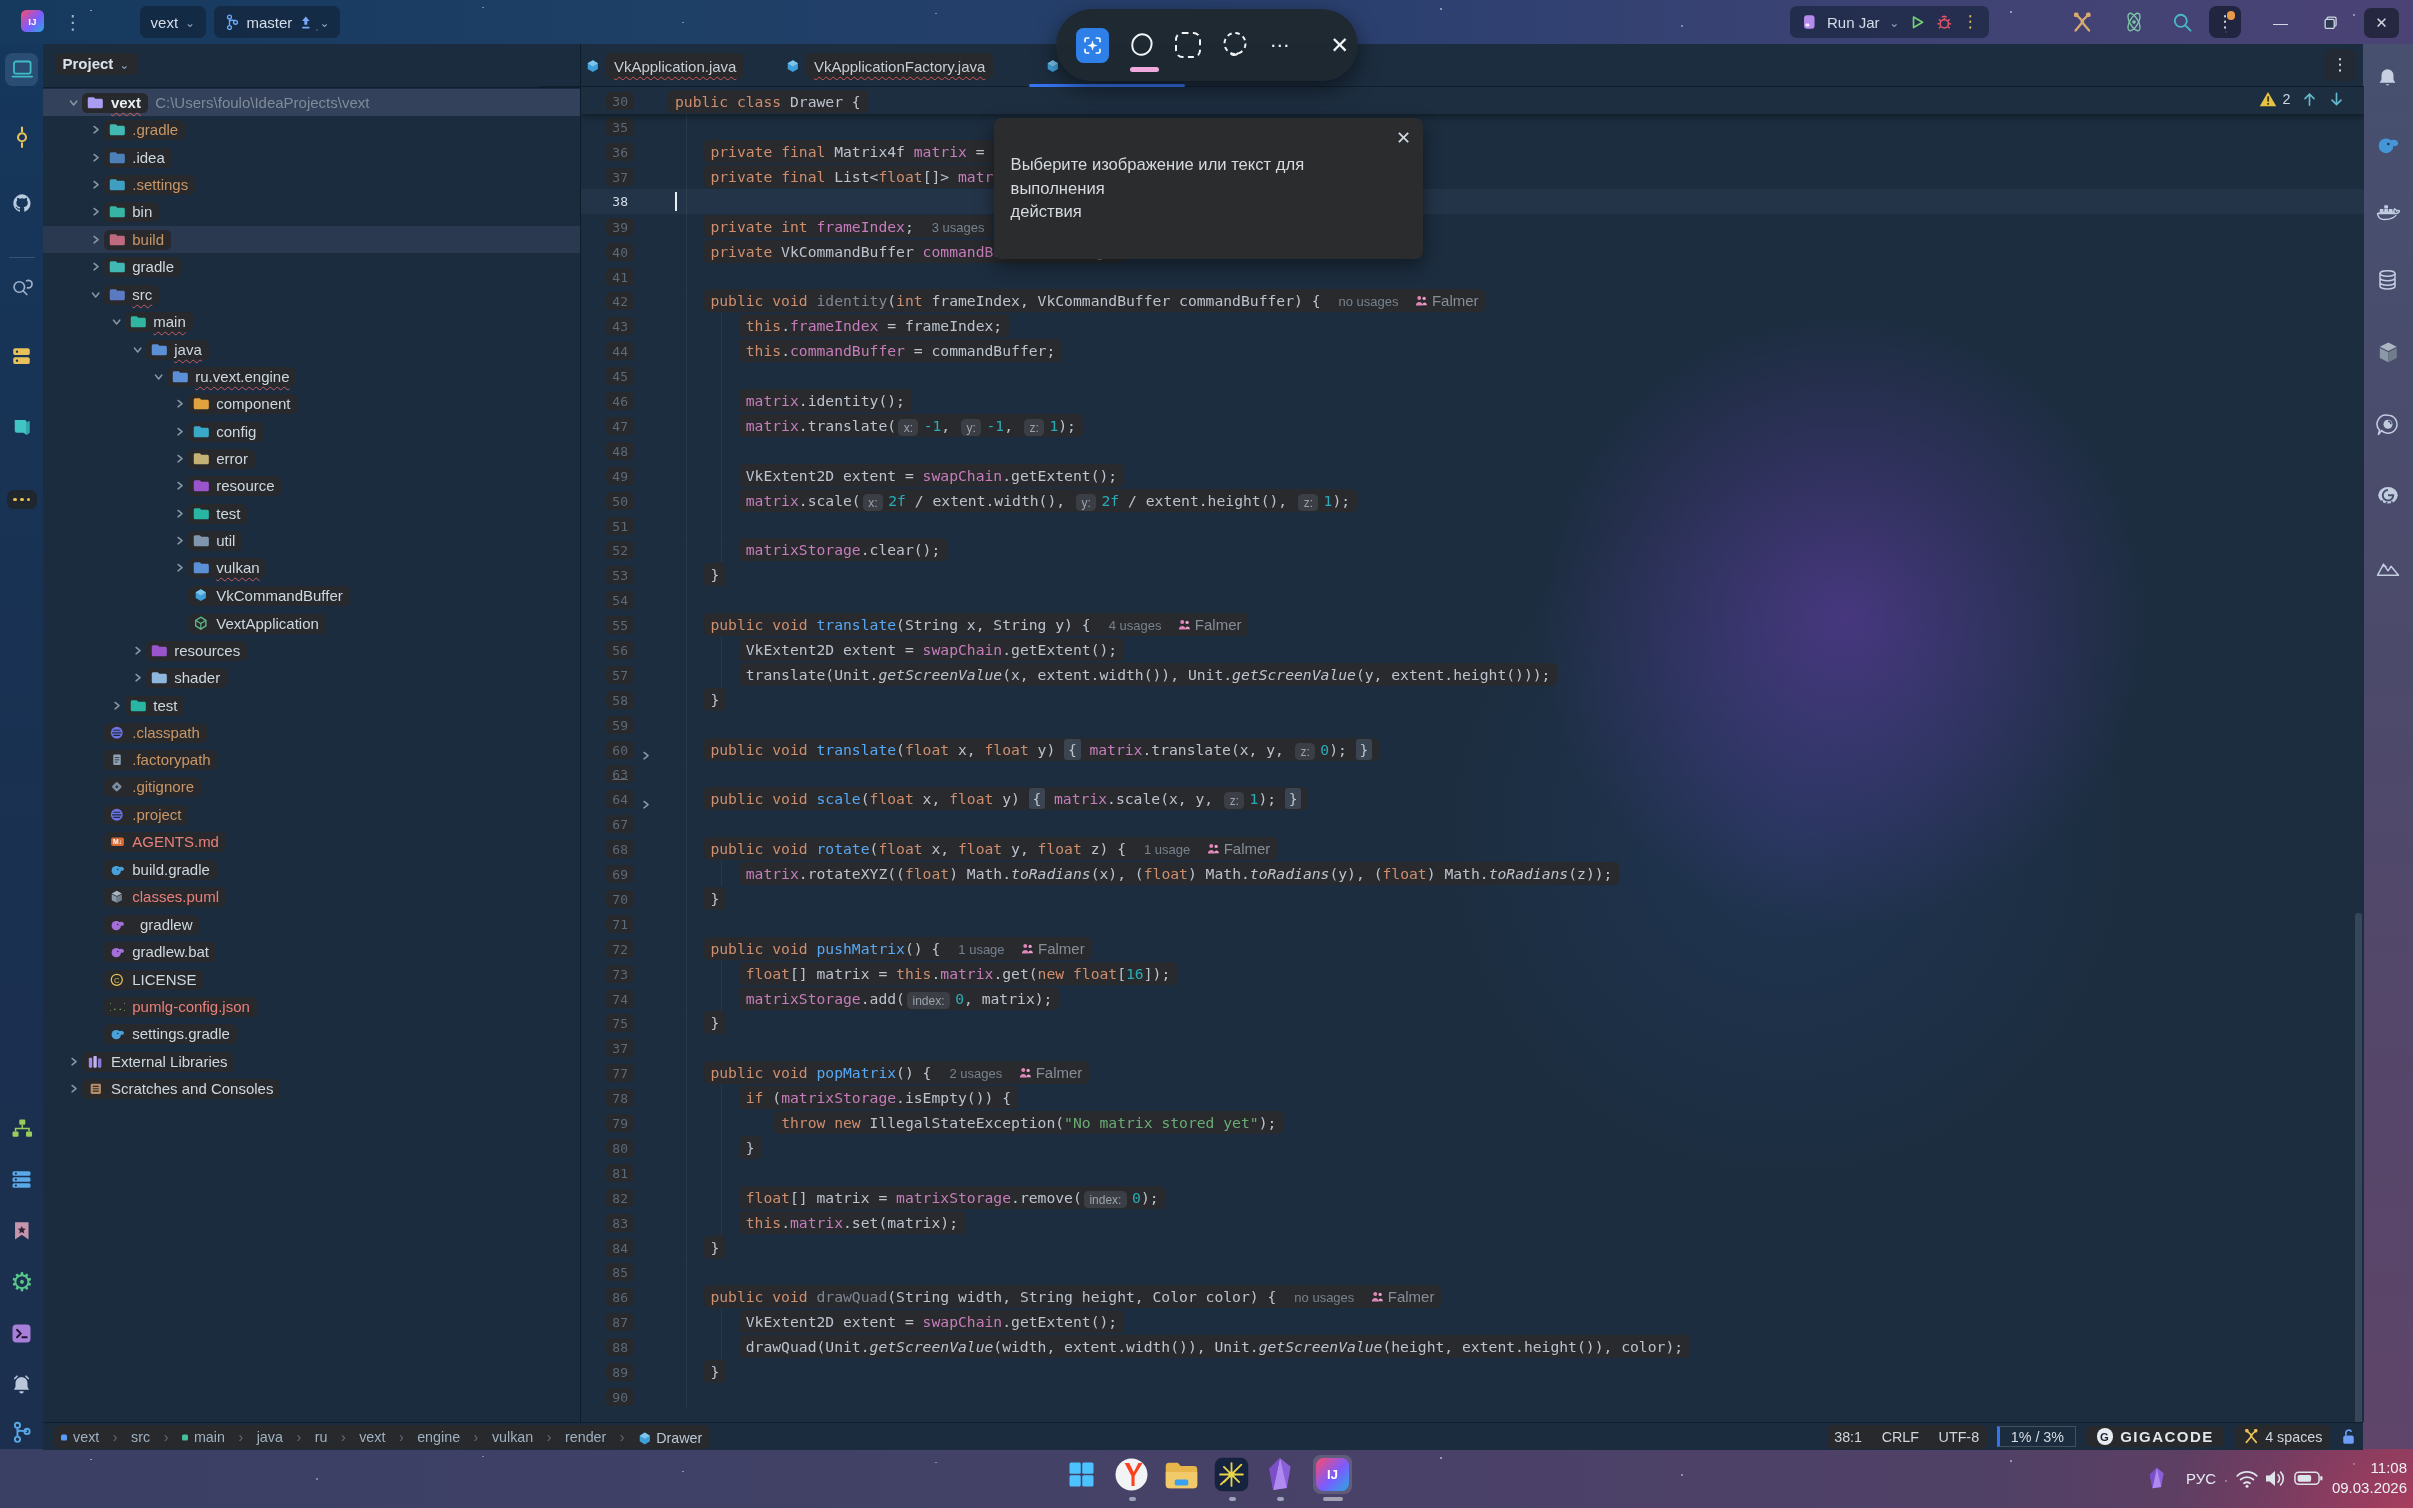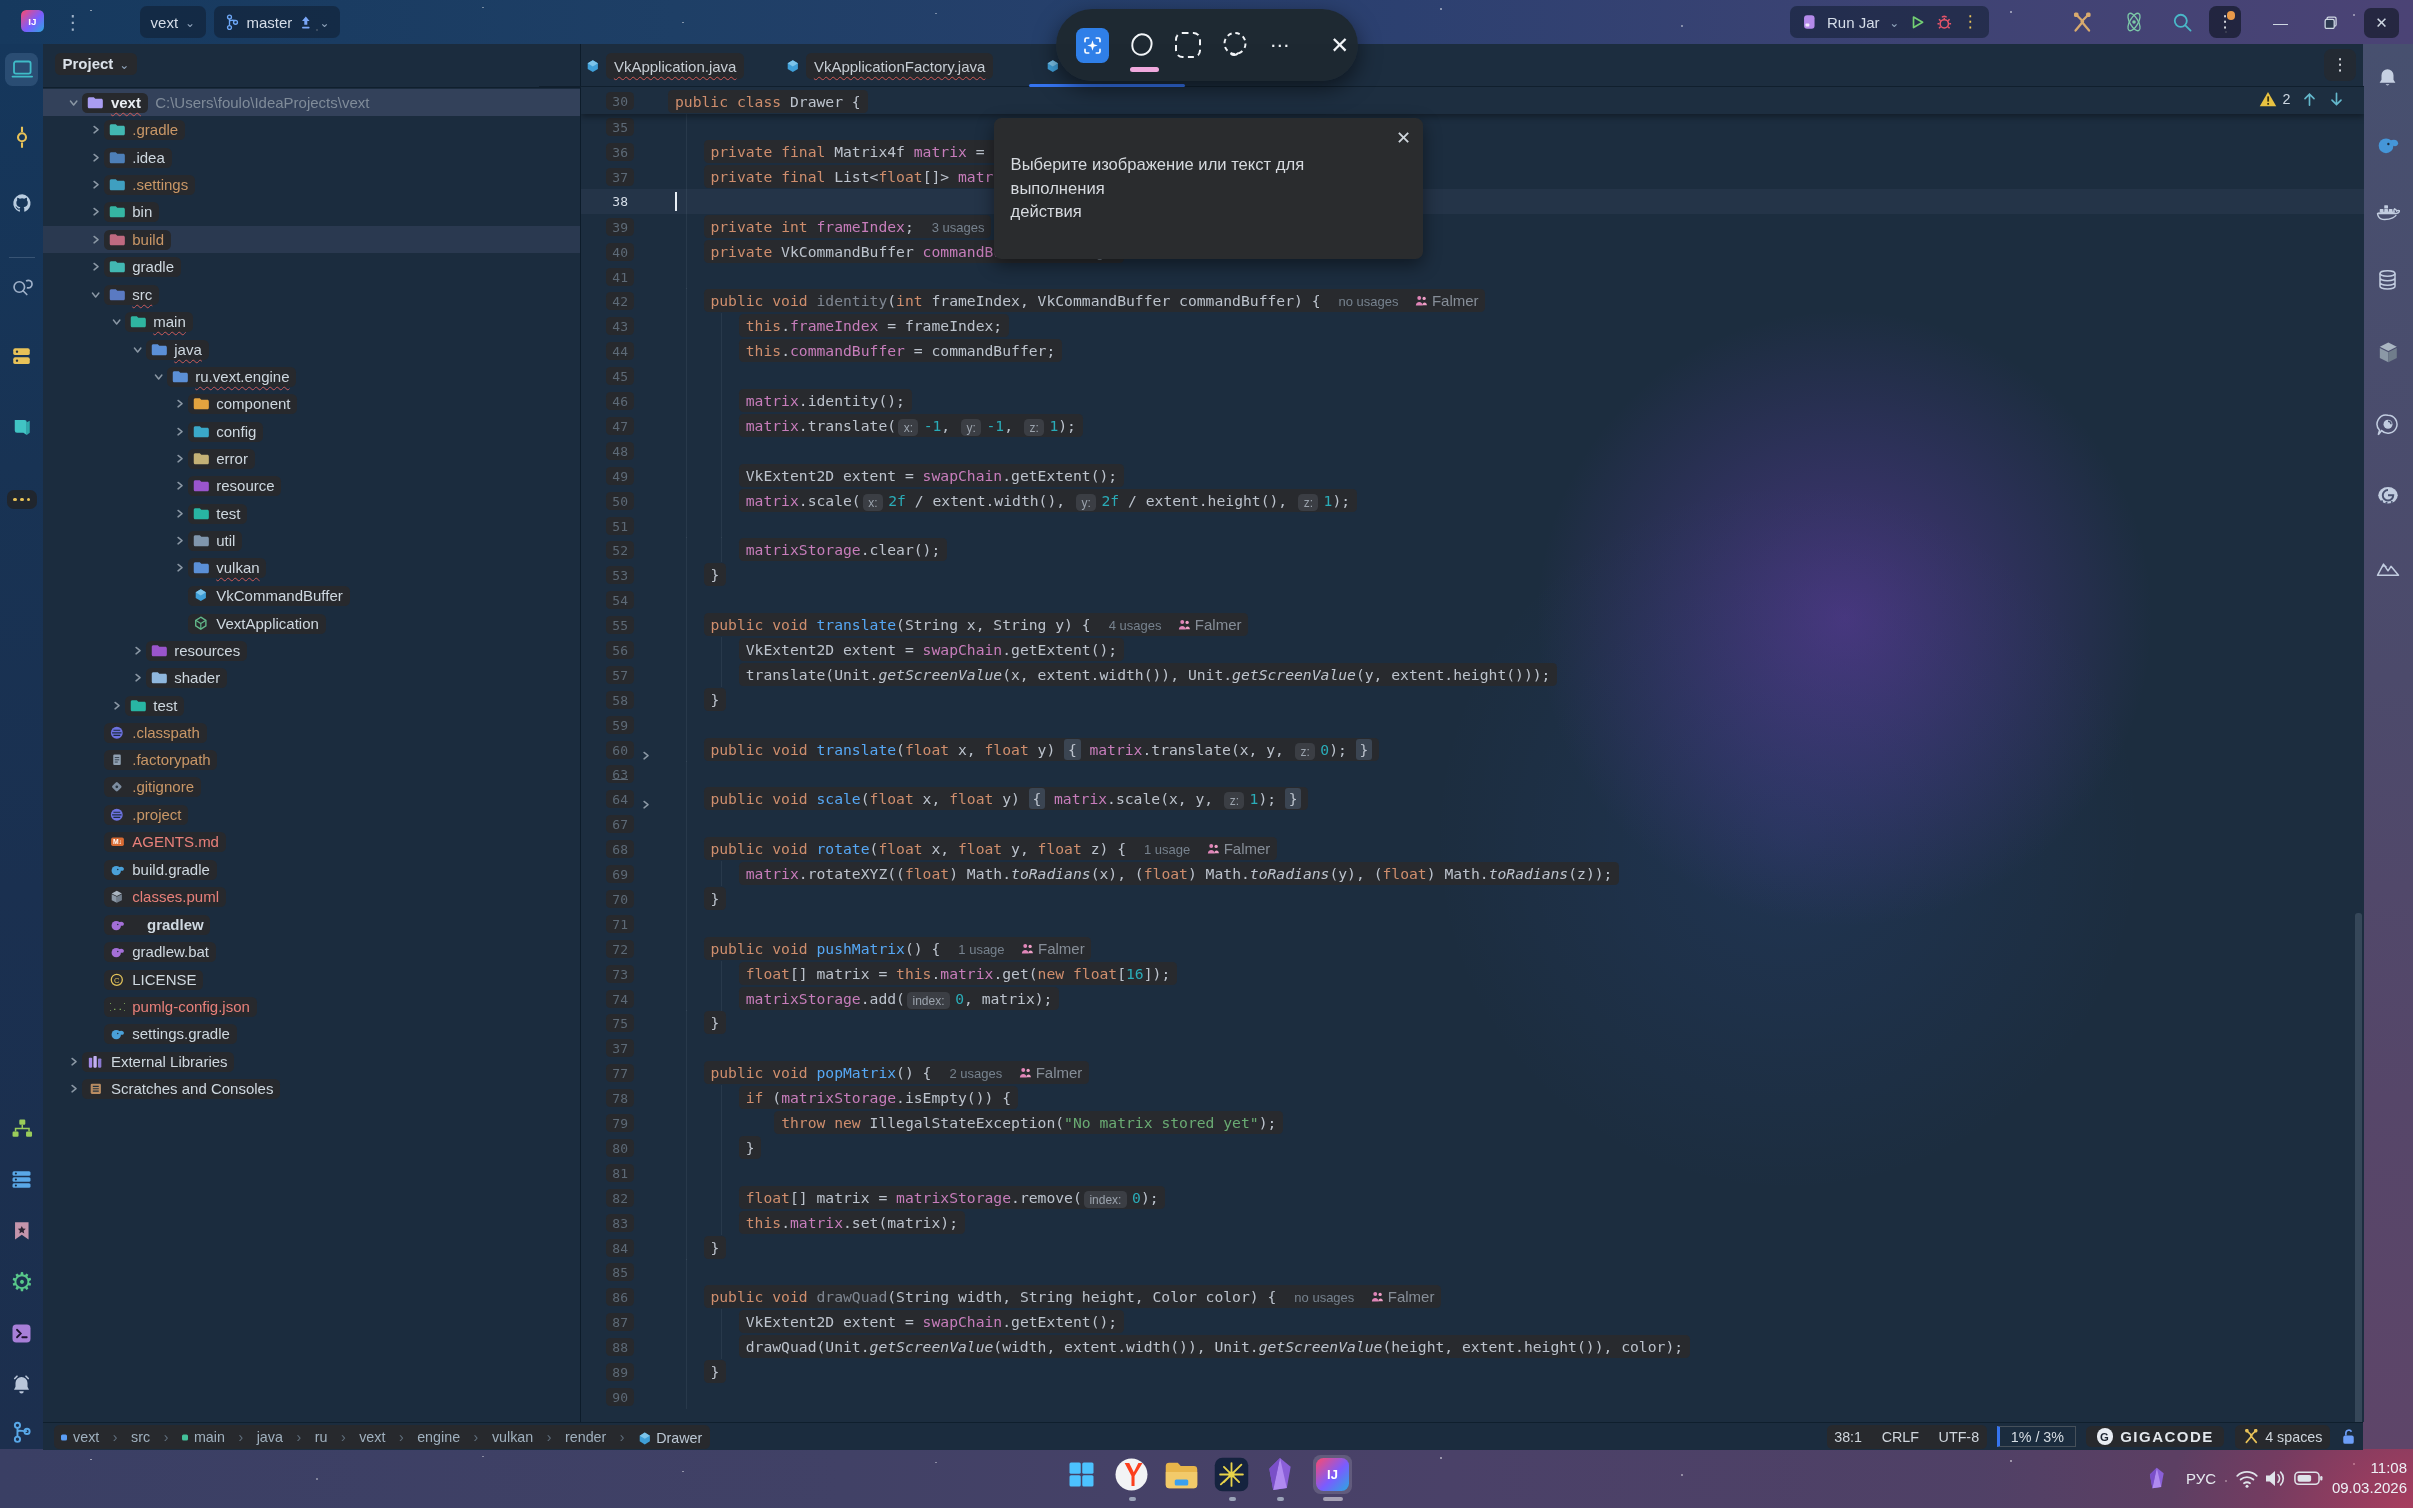--- a/index.html
+++ b/index.html
@@ -826,21 +826,21 @@
                   <polygon points="2,5 8,8 8,15 2,12" fill="#8b98a6"></polygon>
                   <polygon points="14,5 8,8 8,15 14,12" fill="#707d8b"></polygon>
                 </svg>
               </span>
               <span class="tlabel red " style="">classes.puml</span>
             </span>
           </div>
           <div class="trow" style="top: 822px;">
             <span style="width:44px;flex:none;"></span>
             <span class="tchev"></span>
-            <span class="hl" style="padding:1.5px 6.8px 1.5px 3.8px;gap:20px;font-weight:bold;">
+            <span class="hl" style="padding:1.5px 6.8px 1.5px 3.8px;gap:13px;">
               <span class="ticon">
                 <svg width="15" height="13.6" viewBox="0 0 18 16">
                   <circle cx="7.5" cy="9" r="5.6" fill="#a46fd8"></circle>
                   <path d="M10.5 5.2c3.2-2 6.3-.4 6.2 1.8-.1 1.9-2 2.8-3.8 2l-1.6-.8" fill="#a46fd8"></path>
                   <circle cx="9.3" cy="7.6" r=".9" fill="#1c2d3e"></circle>
                 </svg>
               </span>
               <span class="tlabel  " style="">gradlew</span>
             </span>
           </div>

